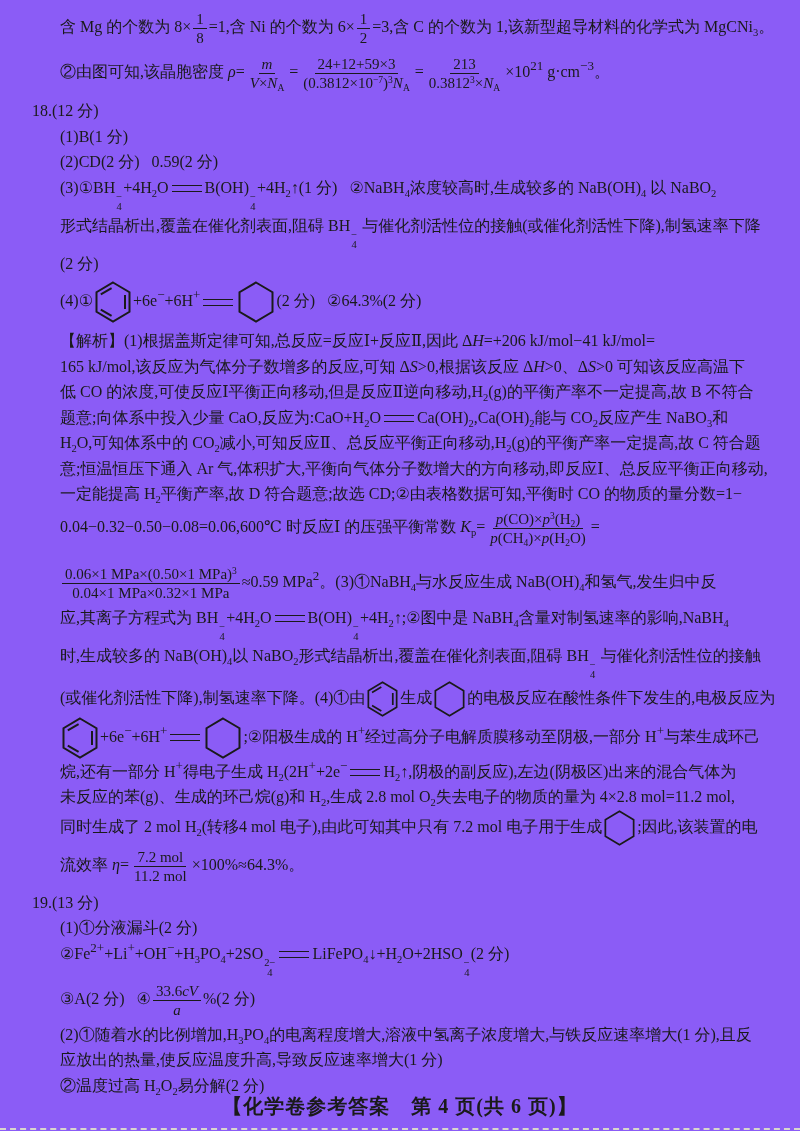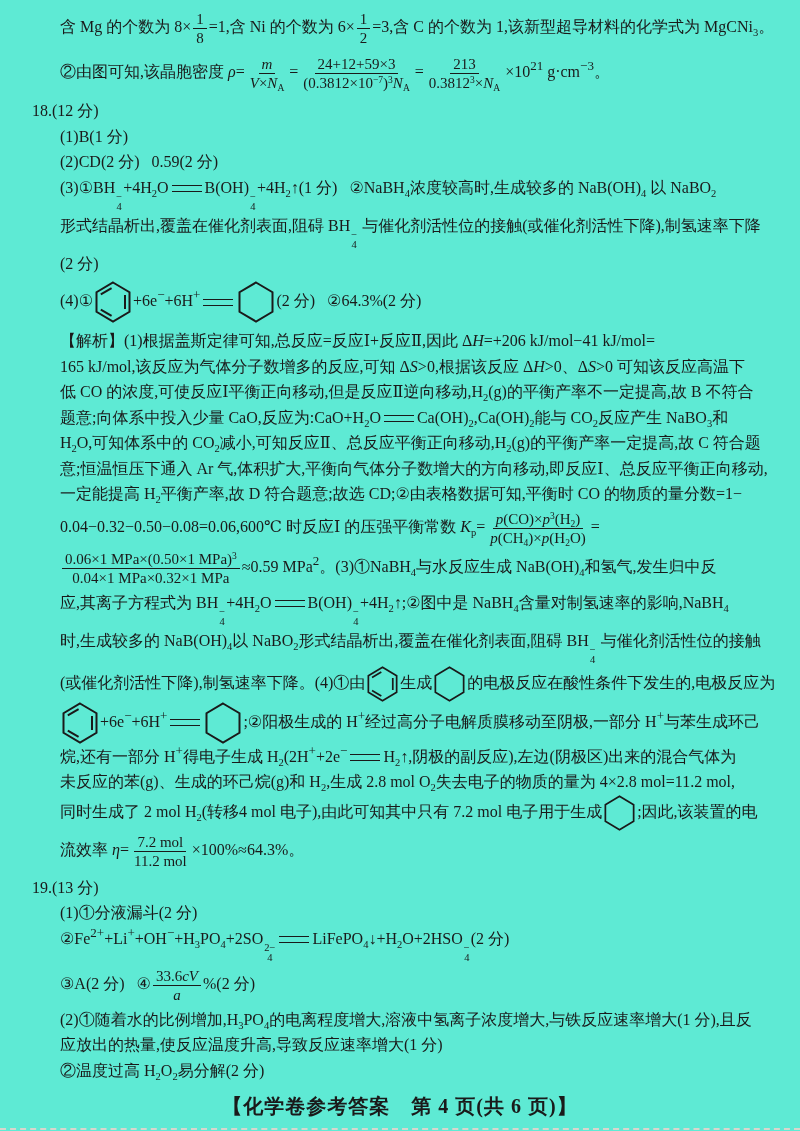--- a/index.html
+++ b/index.html
@@ -1,18 +1,18 @@
 <!DOCTYPE html>
 <html><head>
 <meta charset="utf-8">
 <style>
   html,body{margin:0;padding:0;}
   .page{
     width:800px;height:1131px;box-sizing:border-box;position:relative;overflow:hidden;
-    background:#5eead4;color:#1a1a1a;
+    background:#8b5cf6;color:#1a1a1a;
     font-family:"Liberation Serif","DejaVu Serif",serif;
     font-size:16px;line-height:25.5px;
     padding-top:10px;
   }
   .line{white-space:pre;min-height:25.5px;}
   .line.q{margin-left:32px;}
   .line.c{margin-left:60px;}
   .sb{font-size:10.5px;vertical-align:-4px;line-height:0;}
   .sp{font-size:13px;vertical-align:7px;line-height:0;}
   .it{font-style:italic;}
@@ -54,21 +54,21 @@
             <polygon points="18,1.5 34.5,11.25 34.5,30.75 18,40.5 1.5,30.75 1.5,11.25" fill="none" stroke="#1a1a1a" stroke-width="2"></polygon>
           </svg></span><span>(2 分)   ②64.3%(2 分)</span></div>
       <div class="line c" style="margin-top: 5px;"><span>【解析】(1)根据盖斯定律可知,总反应=反应Ⅰ+反应Ⅱ,因此 Δ</span><span class="it">H</span><span>=+206 kJ/mol−41 kJ/mol=</span></div>
       <div class="line c"><span>165 kJ/mol,该反应为气体分子数增多的反应,可知 Δ</span><span class="it">S</span><span>&gt;0,根据该反应 Δ</span><span class="it">H</span><span>&gt;0、Δ</span><span class="it">S</span><span>&gt;0 可知该反应高温下</span></div>
       <div class="line c"><span>低 CO 的浓度,可使反应Ⅰ平衡正向移动,但是反应Ⅱ逆向移动,H</span><span class="sb">2</span><span>(g)的平衡产率不一定提高,故 B 不符合</span></div>
       <div class="line c"><span>题意;向体系中投入少量 CaO,反应为:CaO+H</span><span class="sb">2</span><span>O</span><span class="bond"></span><span>Ca(OH)</span><span class="sb">2</span><span>,Ca(OH)</span><span class="sb">2</span><span>能与 CO</span><span class="sb">2</span><span>反应产生 NaBO</span><span class="sb">3</span><span>和</span></div>
       <div class="line c"><span>H</span><span class="sb">2</span><span>O,可知体系中的 CO</span><span class="sb">2</span><span>减小,可知反应Ⅱ、总反应平衡正向移动,H</span><span class="sb">2</span><span>(g)的平衡产率一定提高,故 C 符合题</span></div>
       <div class="line c"><span>意;恒温恒压下通入 Ar 气,体积扩大,平衡向气体分子数增大的方向移动,即反应Ⅰ、总反应平衡正向移动,</span></div>
       <div class="line c"><span>一定能提高 H</span><span class="sb">2</span><span>平衡产率,故 D 符合题意;故选 CD;②由表格数据可知,平衡时 CO 的物质的量分数=1−</span></div>
       <div class="line c" style="margin-top: 3px;"><span>0.04−0.32−0.50−0.08=0.06,600℃ 时反应Ⅰ 的压强平衡常数 </span><span class="it">K</span><span class="sb">p</span><span>=</span><span class="frac"><span class="num"><span class="it">p</span><span>(CO)×</span><span class="it">p</span><span class="sp">3</span><span>(H</span><span class="sb">2</span><span>)</span></span><span class="den"><span class="it">p</span><span>(CH</span><span class="sb">4</span><span>)×</span><span class="it">p</span><span>(H</span><span class="sb">2</span><span>O)</span></span></span><span>=</span></div>
-      <div class="line c" style="margin-top: 3px;"><span class="frac"><span class="num"><span>0.06×1 MPa×(0.50×1 MPa)</span><span class="sp">3</span></span><span class="den"><span>0.04×1 MPa×0.32×1 MPa</span></span></span><span>≈0.59 MPa</span><span class="sp">2</span><span>。(3)①NaBH</span><span class="sb">4</span><span>与水反应生成 NaB(OH)</span><span class="sb">4</span><span>和氢气,发生归中反</span></div>
+      <div class="line c" style="margin-top: 18px;"><span class="frac"><span class="num"><span>0.06×1 MPa×(0.50×1 MPa)</span><span class="sp">3</span></span><span class="den"><span>0.04×1 MPa×0.32×1 MPa</span></span></span><span>≈0.59 MPa</span><span class="sp">2</span><span>。(3)①NaBH</span><span class="sb">4</span><span>与水反应生成 NaB(OH)</span><span class="sb">4</span><span>和氢气,发生归中反</span></div>
       <div class="line c" style="margin-top: 3px;"><span>应,其离子方程式为 BH</span><span class="ss"><span>−</span><span>4</span></span><span>+4H</span><span class="sb">2</span><span>O</span><span class="bond"></span><span>B(OH)</span><span class="ss"><span>−</span><span>4</span></span><span>+4H</span><span class="sb">2</span><span>↑;②图中是 NaBH</span><span class="sb">4</span><span>含量对制氢速率的影响,NaBH</span><span class="sb">4</span></div>
       <div class="line c"><span>时,生成较多的 NaB(OH)</span><span class="sb">4</span><span>以 NaBO</span><span class="sb">2</span><span>形式结晶析出,覆盖在催化剂表面,阻碍 BH</span><span class="ss"><span>−</span><span>4</span></span><span> 与催化剂活性位的接触</span></div>
       <div class="line c"><span>(或催化剂活性下降),制氢速率下降。(4)①由</span><span class="ring"><svg width="31" height="36" viewBox="0 0 36 42" xmlns="http://www.w3.org/2000/svg">
             <polygon points="18,1.5 34.5,11.25 34.5,30.75 18,40.5 1.5,30.75 1.5,11.25" fill="none" stroke="#1a1a1a" stroke-width="2"></polygon>
             <line x1="30" y1="14" x2="30" y2="28" stroke="#1a1a1a" stroke-width="2"></line>
             <line x1="5.8" y1="13.4" x2="16.6" y2="7.1" stroke="#1a1a1a" stroke-width="2"></line>
             <line x1="5.8" y1="28.6" x2="16.6" y2="34.9" stroke="#1a1a1a" stroke-width="2"></line>
           </svg></span><span>生成</span><span class="ring"><svg width="31" height="36" viewBox="0 0 36 42" xmlns="http://www.w3.org/2000/svg">
             <polygon points="18,1.5 34.5,11.25 34.5,30.75 18,40.5 1.5,30.75 1.5,11.25" fill="none" stroke="#1a1a1a" stroke-width="2"></polygon>
           </svg></span><span>的电极反应在酸性条件下发生的,电极反应为</span></div>

